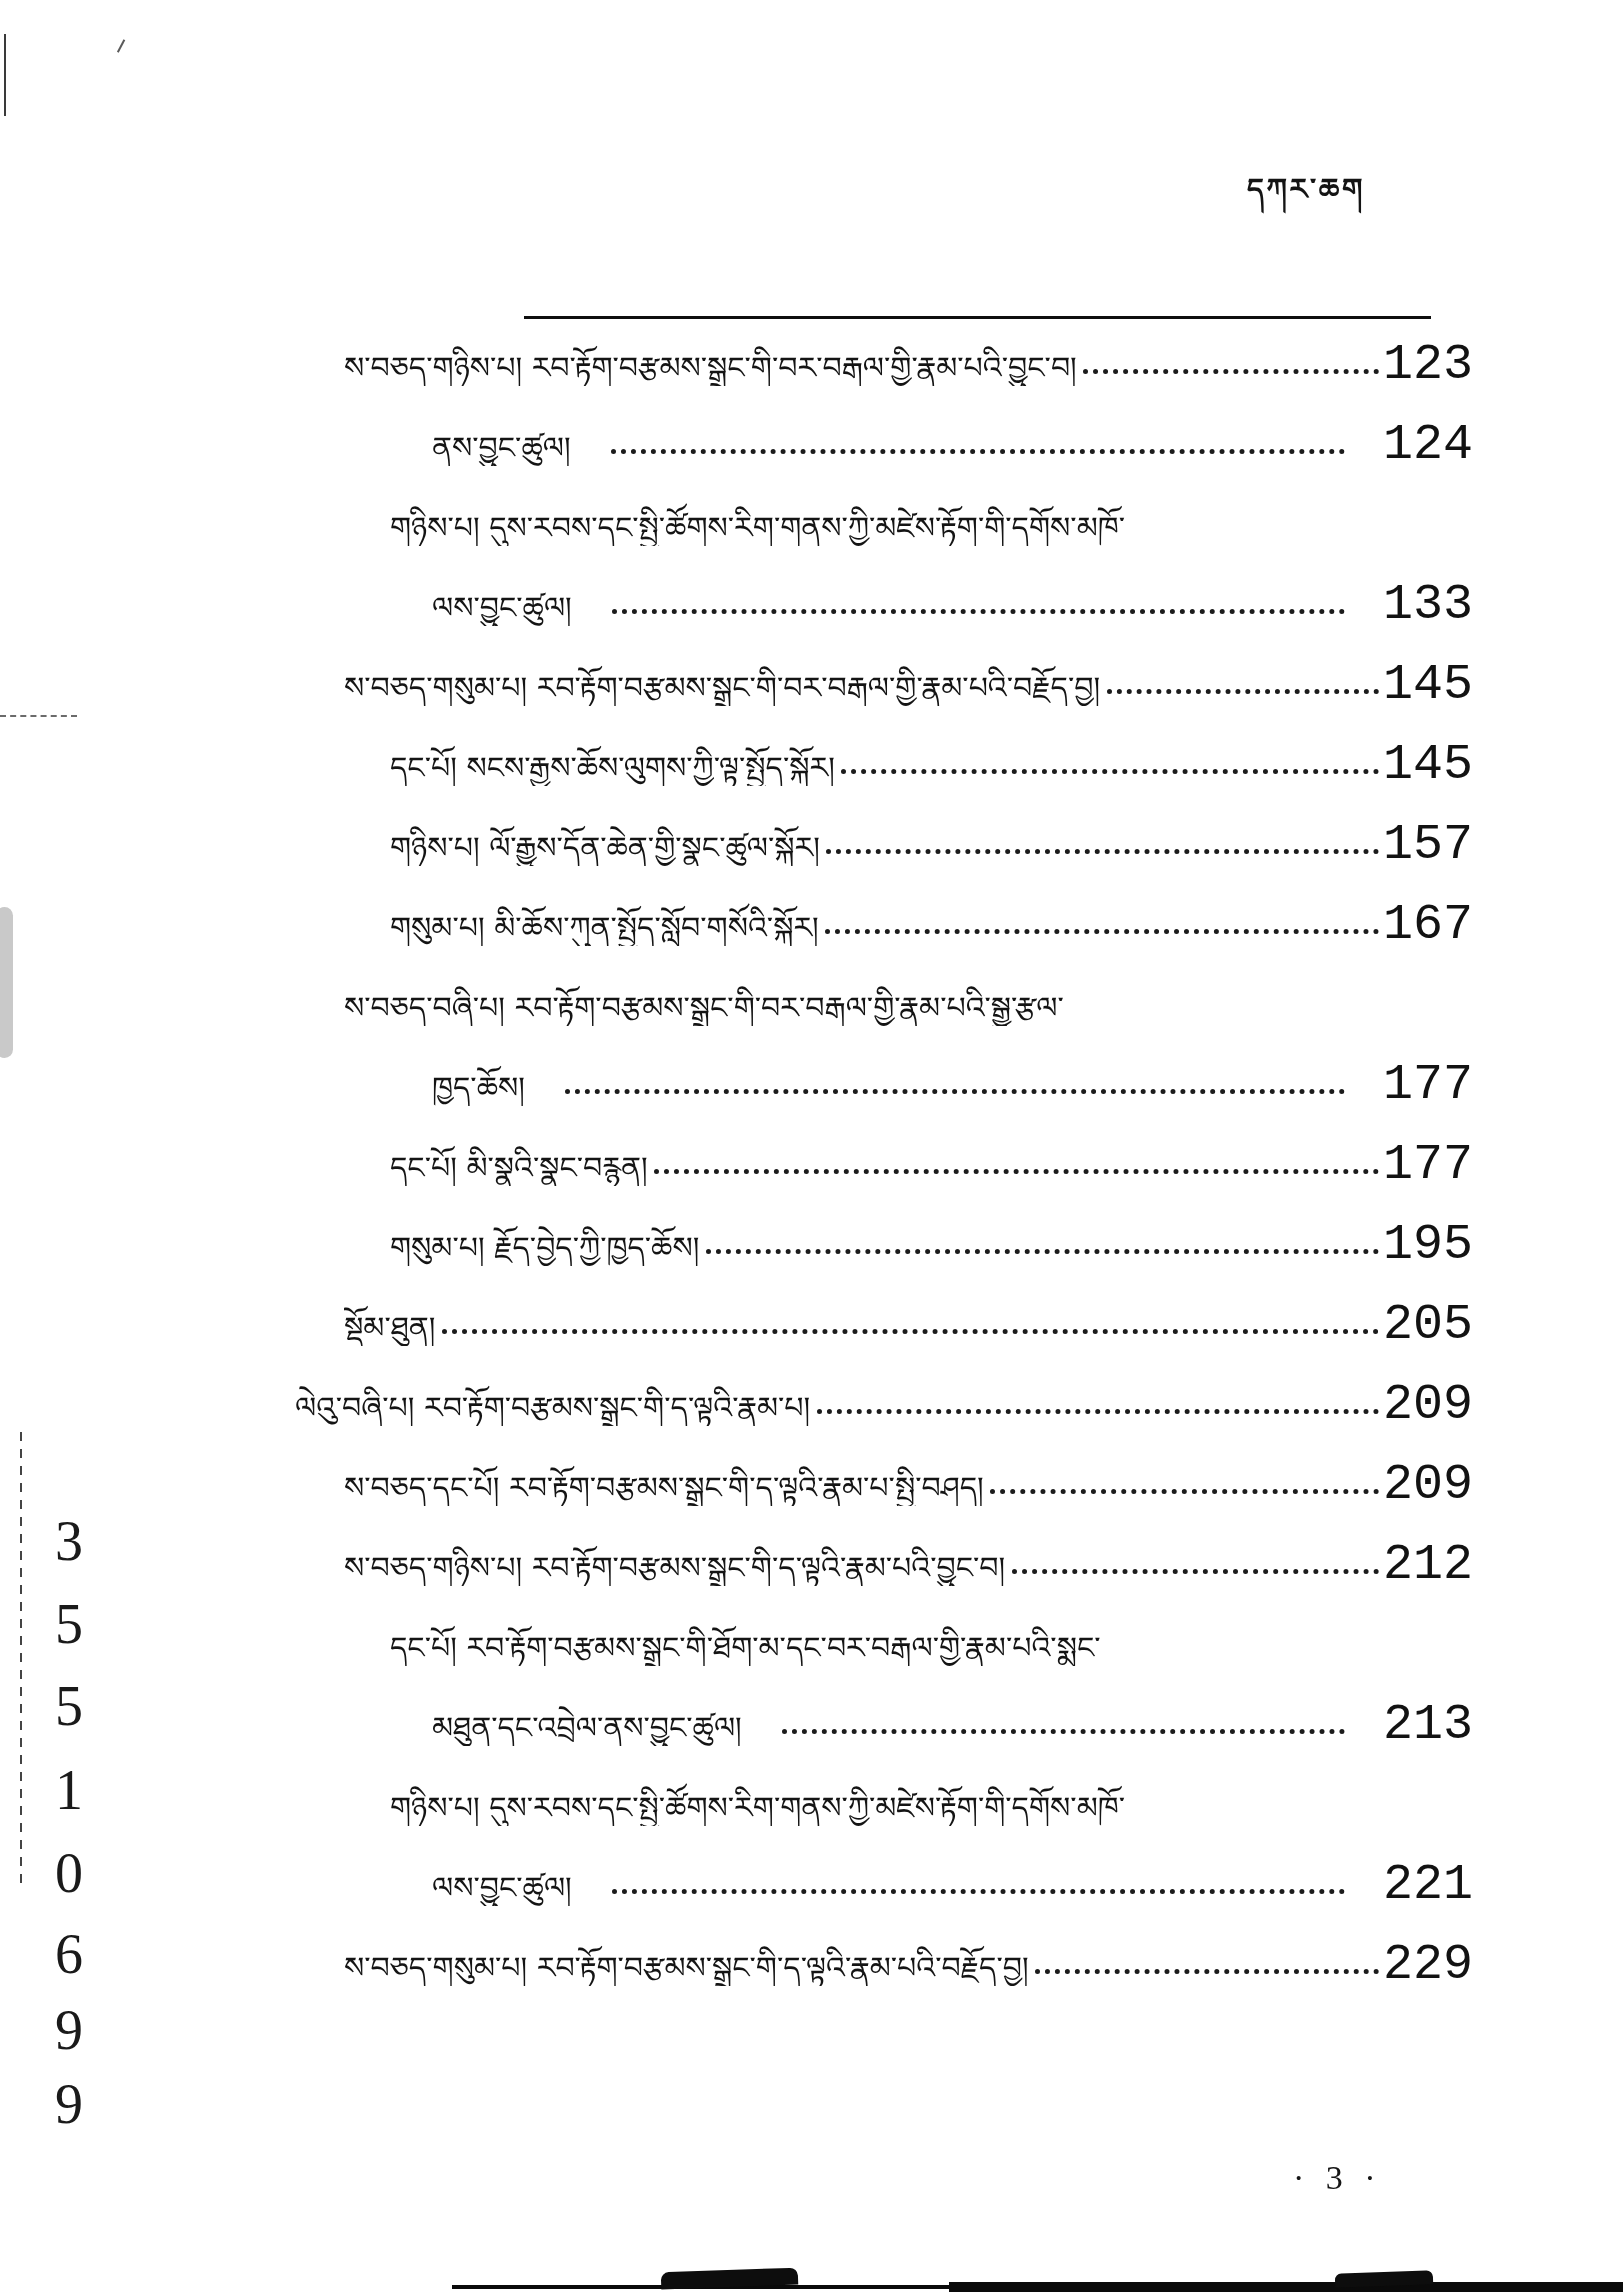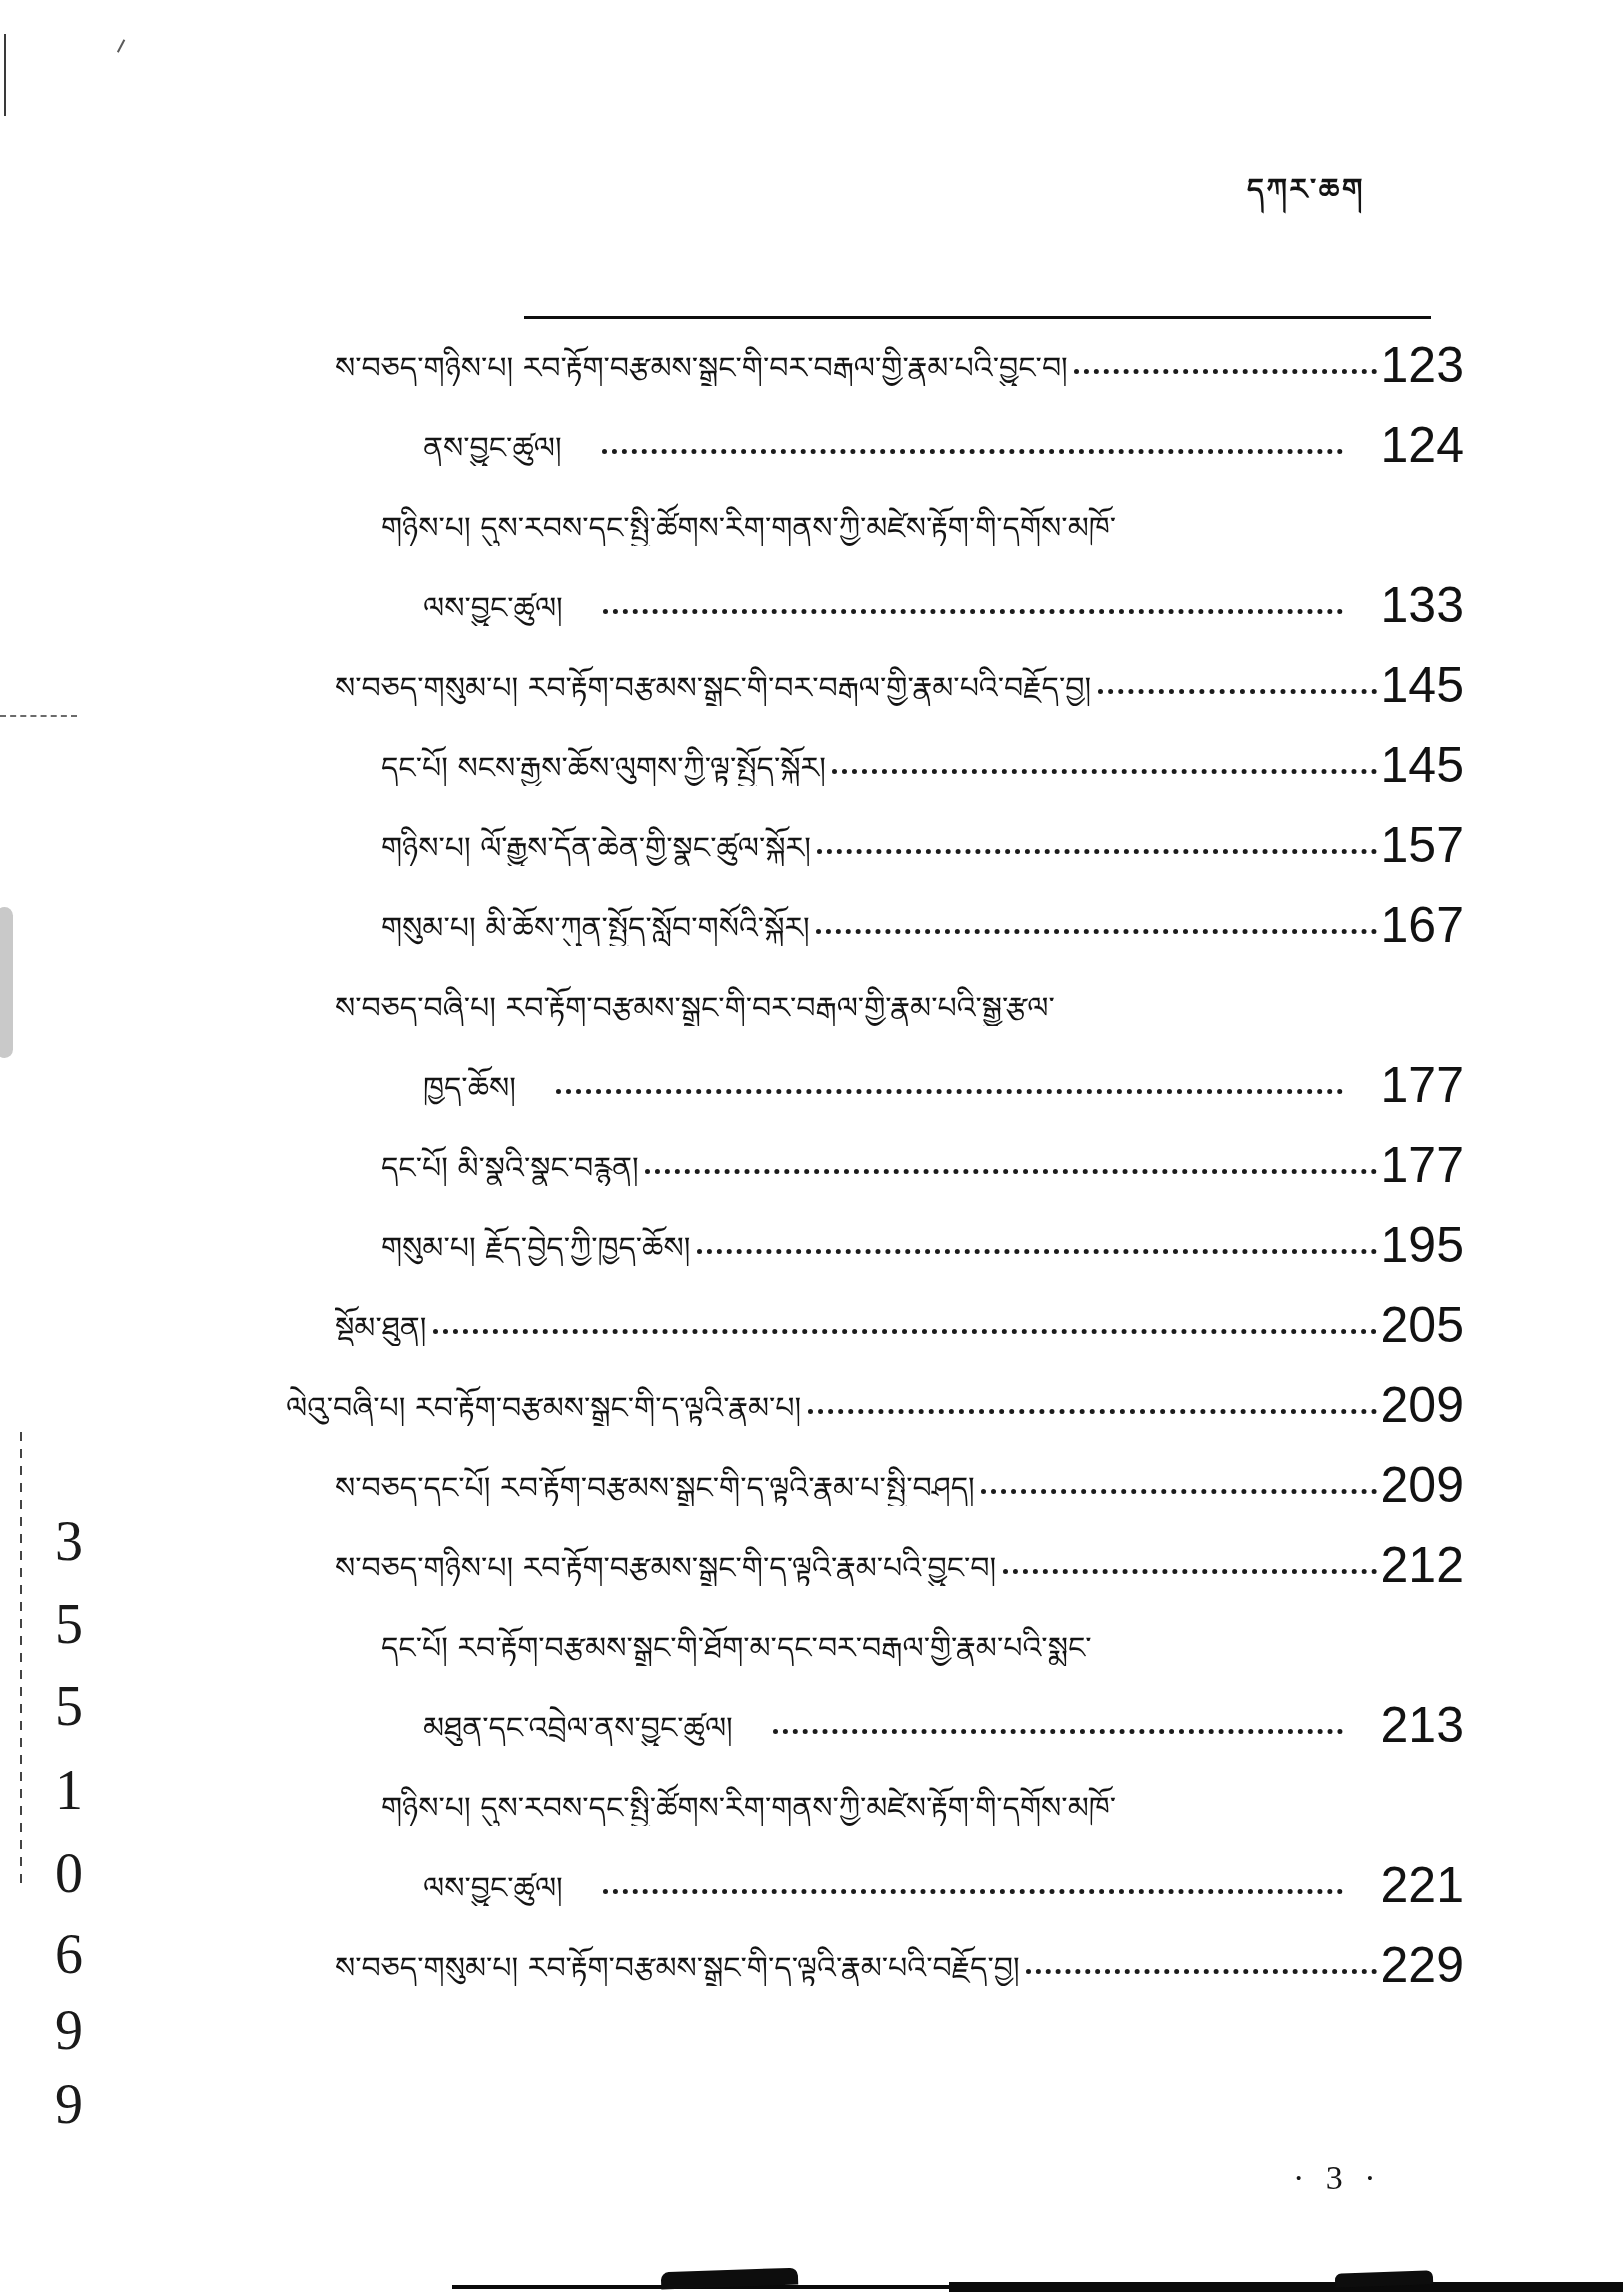--- a/index.html
+++ b/index.html
@@ -16,40 +16,40 @@
     position:absolute;left:1247px;top:156px;
     font-size:29px;font-weight:bold;letter-spacing:2.6px;
     color:#141414;
   }
   .header-rule{
     position:absolute;left:524px;top:316px;width:907px;height:3.3px;
     background:#0e0e0e;
   }
   
   .toc{
-    position:absolute;left:286px;top:306px;width:1178px;
+    position:absolute;left:295px;top:306px;width:1178px;
   }
   .row{
     height:80px;
     display:flex;align-items:flex-end;
     white-space:nowrap;
     overflow:hidden;
   }
   .row .t{
     font-size:30px;line-height:1.25;
     color:#141414;
     flex:0 1 auto;
   }
   .row .leader{
     flex:1 1 19.6px;min-width:19.6px;height:0;
     border-bottom:5.9px dotted #1b1b1b;
     margin:0 3.9px 11.8px 6.5px;
   }
   .row .pg{
-    font-family:Liberation Sans, sans-serif;
+    font-family:Liberation Mono, monospace;
     font-size:50px;line-height:0.85;
     color:#121212;
     flex:0 0 auto;
     text-align:center;
   }
   .indent-0{margin-left:0;}
   .indent-1{margin-left:49px;}
   .indent-2{margin-left:95px;}
   .indent-3{margin-left:137px;gap:34px;}
   

